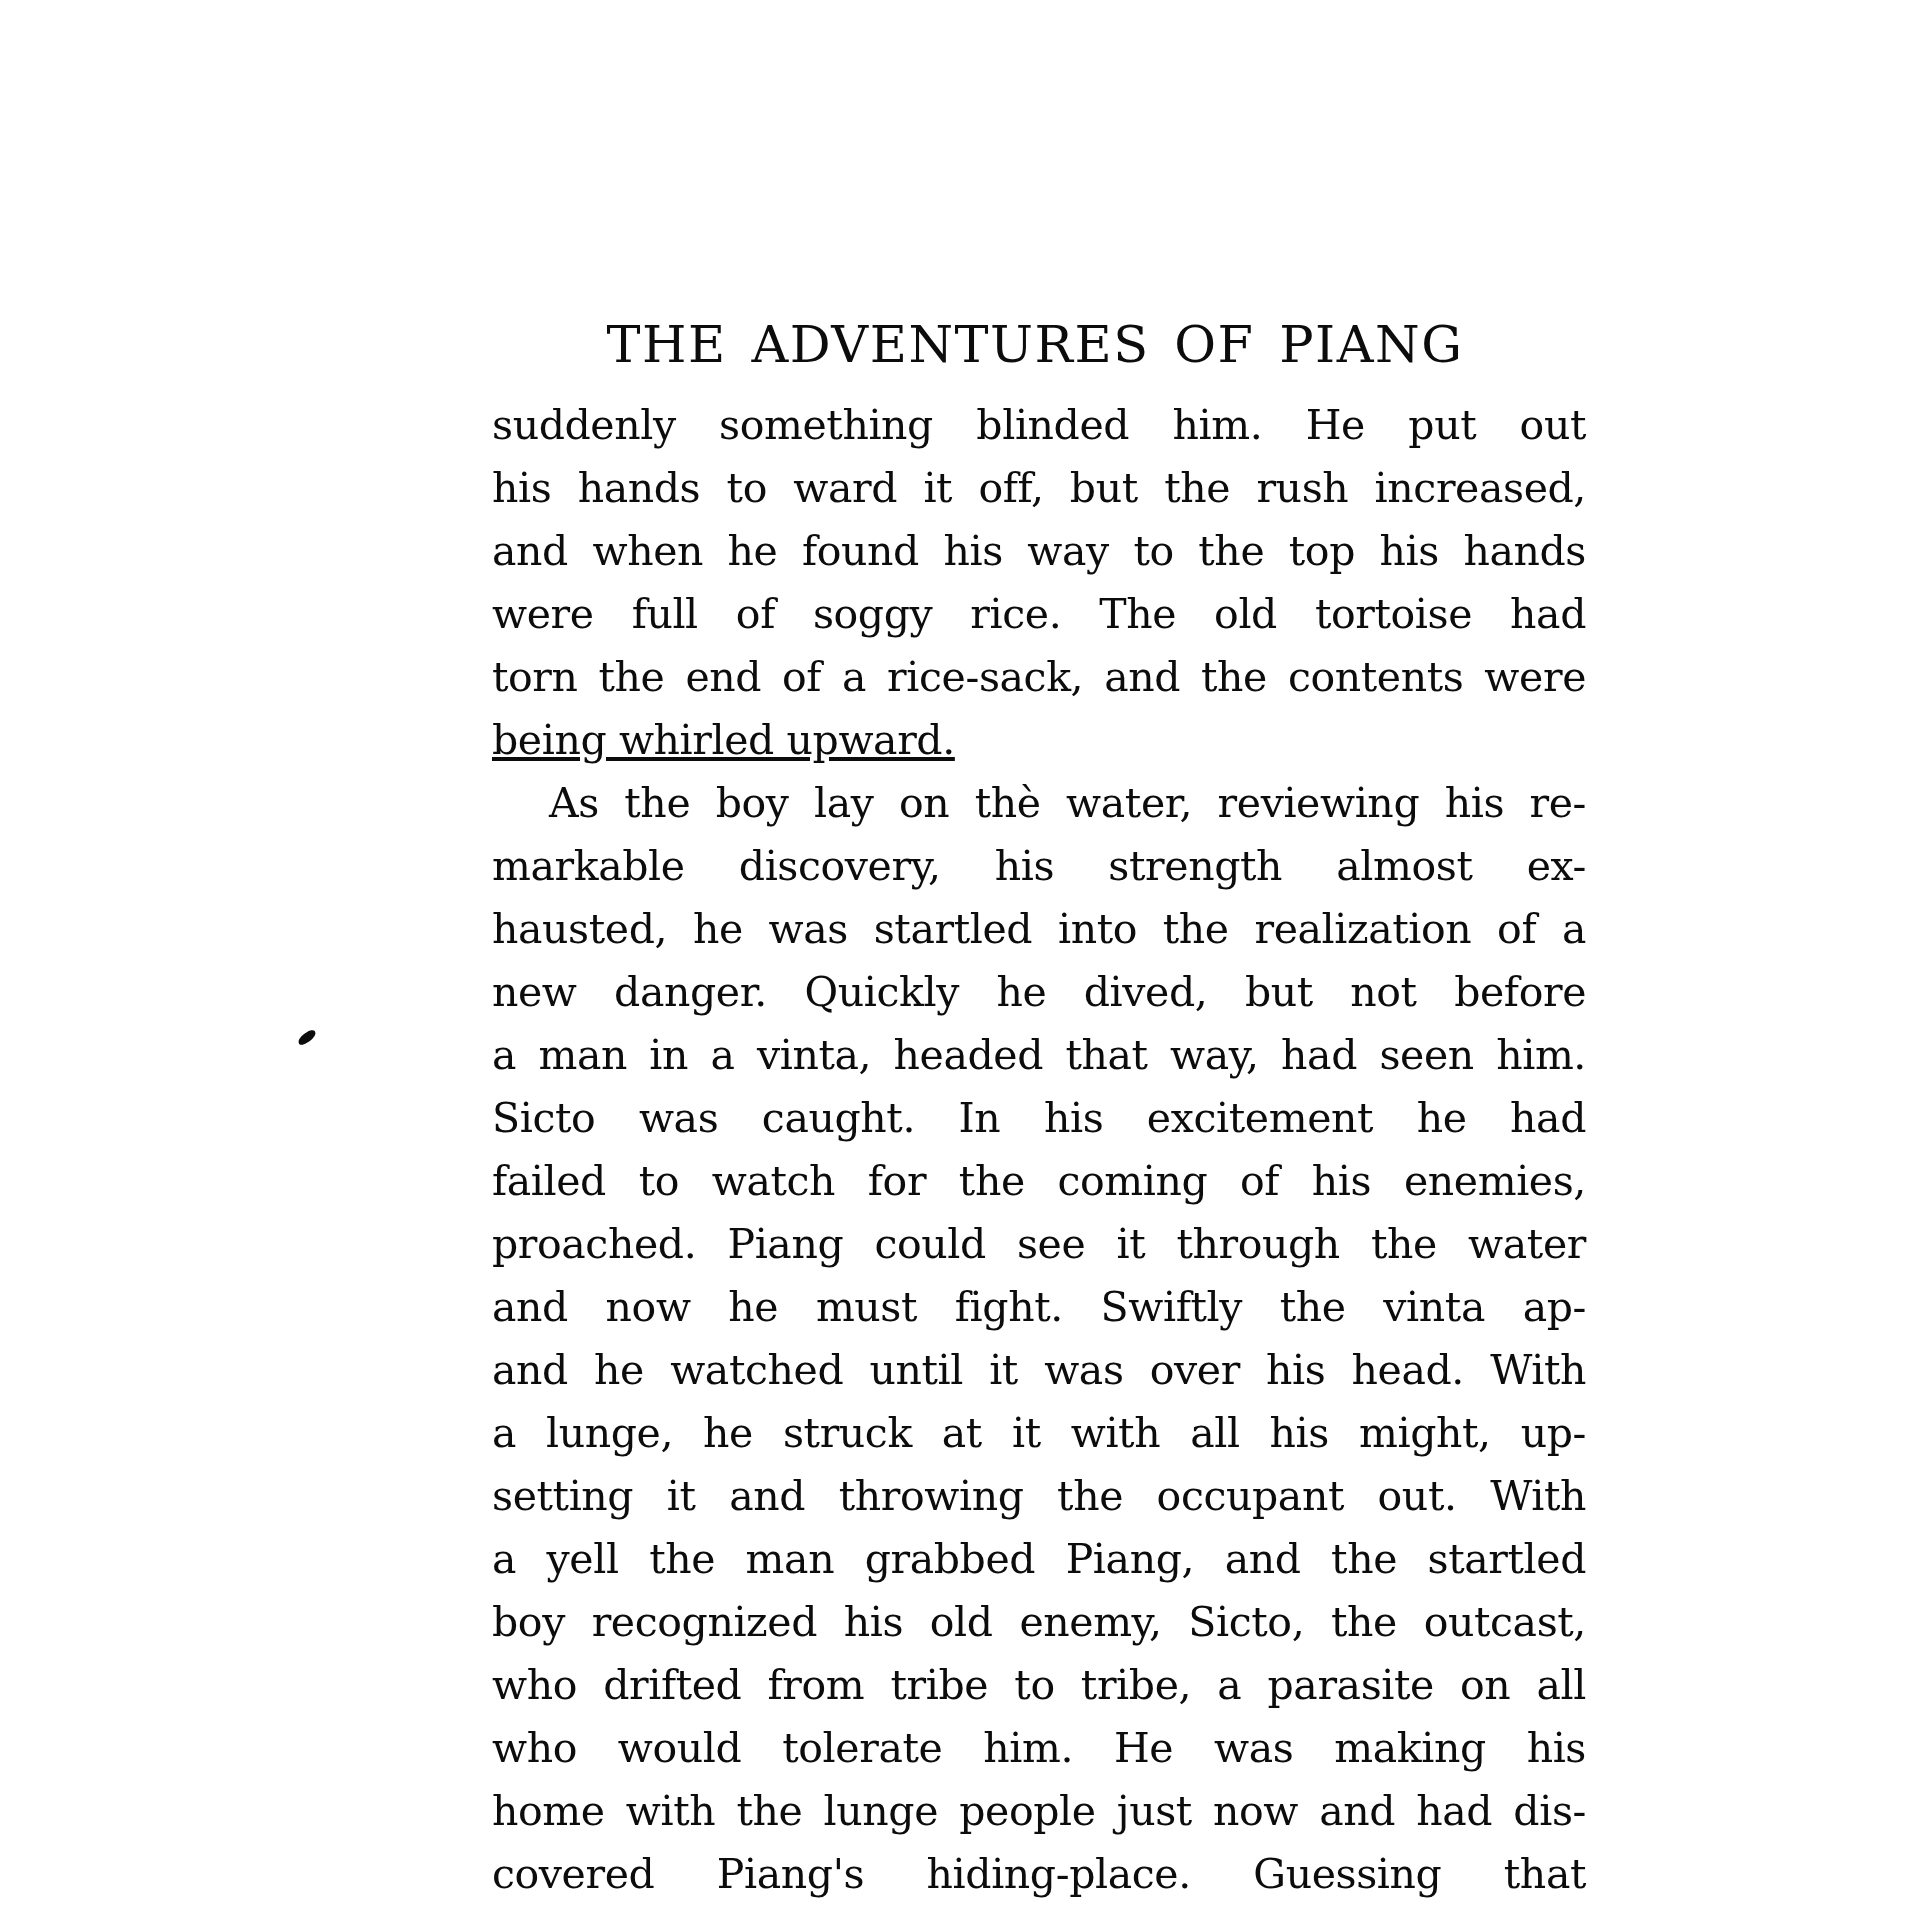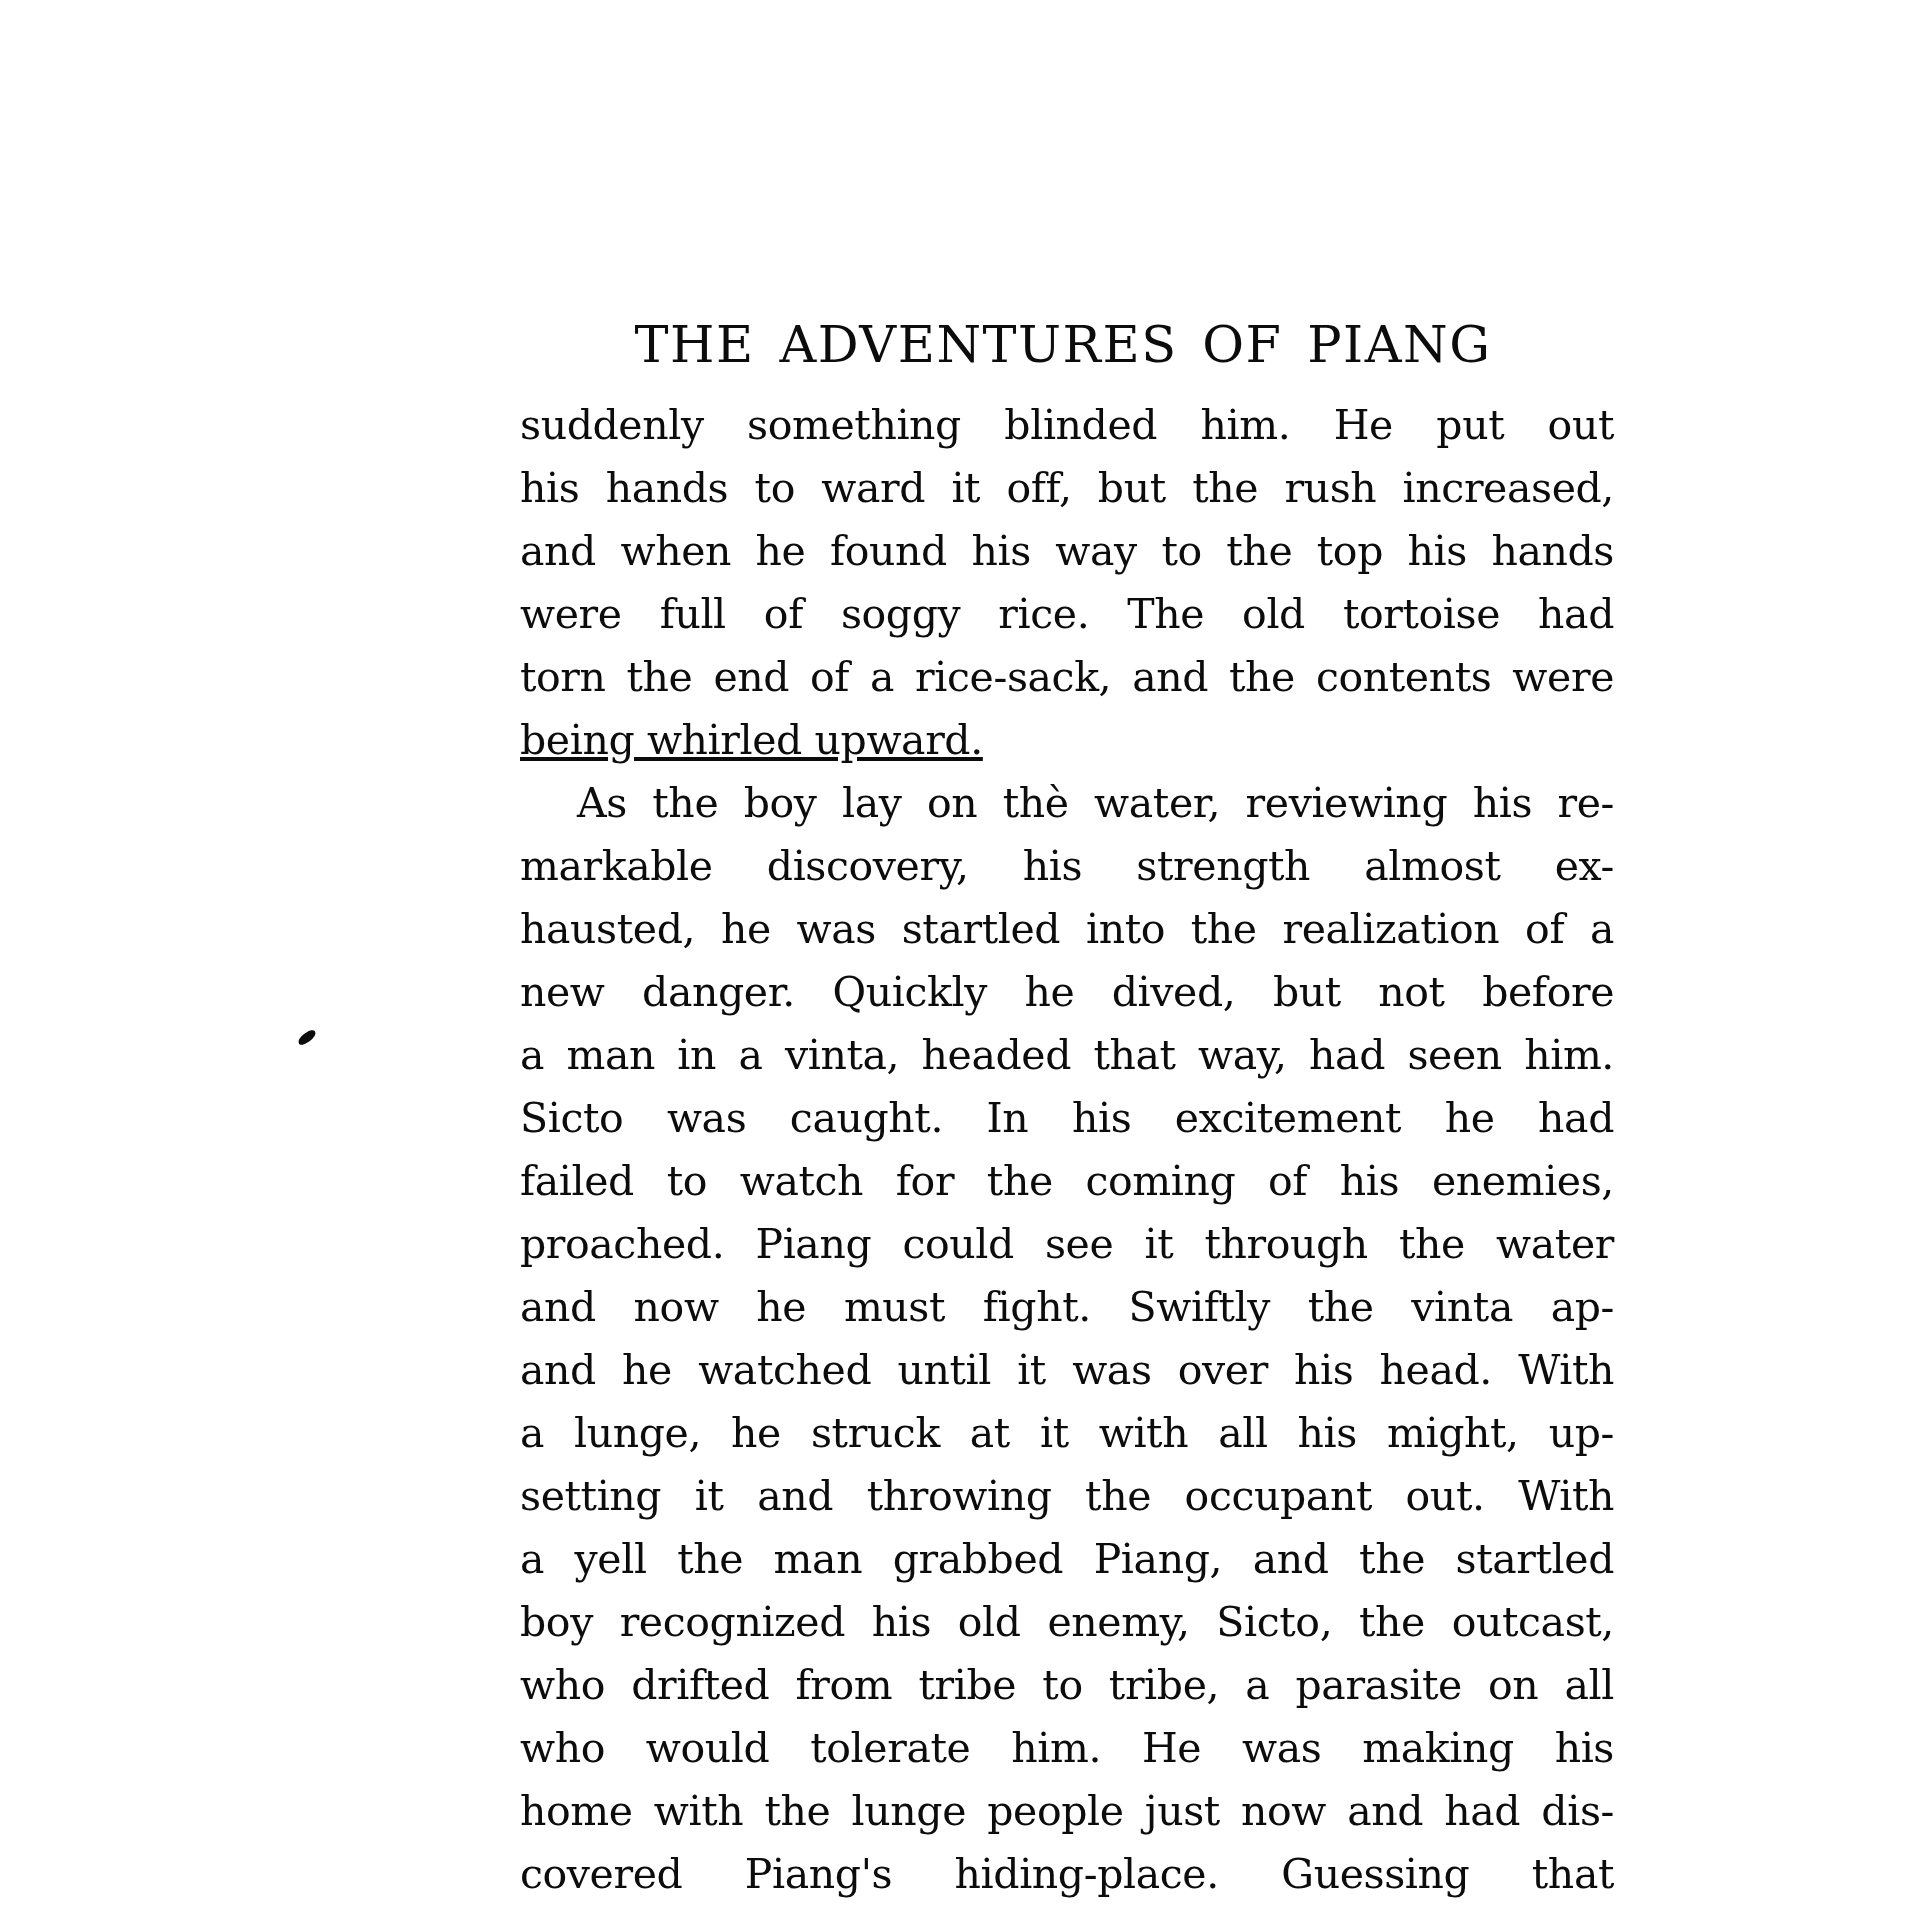--- a/index.html
+++ b/index.html
@@ -11,33 +11,33 @@
     position: relative;
     width: 1993px;
     height: 2530px;
     background: #ffffff;
     overflow: hidden;
     font-family: "DejaVu Serif", serif;
     color: #0c0c0c;
   }
   .running-title {
     position: absolute;
-    left: 512px;
+    left: 484px;
     width: 1102px;
     top: 319px;
     font-size: 51px;
     line-height: 1;
     text-align: center;
     letter-spacing: 1.5px;
     word-spacing: 7px;
     white-space: nowrap;
   }
   .text-block {
     position: absolute;
-    left: 520px;
+    left: 492px;
     top: 394px;
     width: 1094px;
     font-size: 41px;
     letter-spacing: -0.4px;
   }
   .line {
     height: 63px;
     line-height: 63px;
     text-align: justify;
     text-align-last: justify;

